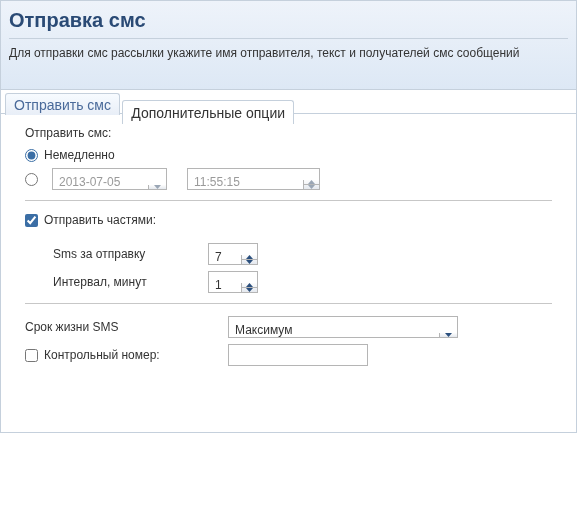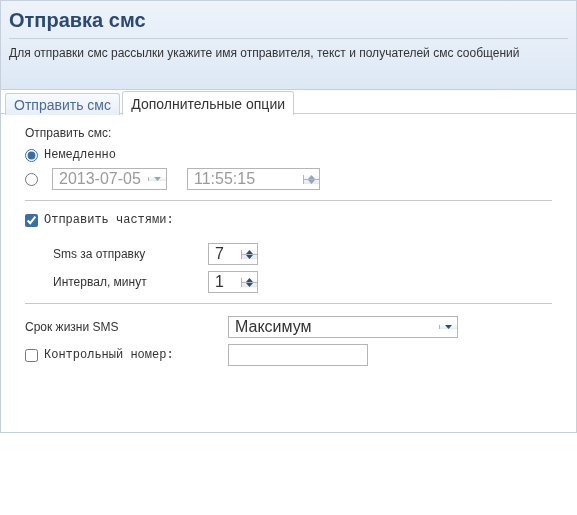--- a/index.html
+++ b/index.html
@@ -51,56 +51,56 @@
     color: #4a6a9a;
     position: relative;
     top: 2px;
     cursor: pointer;
     border-radius: 3px 3px 0 0;
     margin-right: -1px;
   }
   .tab.active {
     background: #fff;
     color: #333;
-    top: 1px;
+    top: 10px;
     height: 24px;
     line-height: 24px;
     z-index: 2;
   }
   .content {
     padding: 12px 24px 60px 24px;
   }
   .group-title { margin-bottom: 8px; }
   .row { display: flex; align-items: center; margin-bottom: 6px; }
   .hr {
     border: none;
     border-top: 1px solid #c7c7c7;
     margin: 10px 0 12px 0;
   }
-  label { cursor: pointer; font-family: Liberation Mono, monospace; }
+  label { cursor: pointer; }
   input[type=radio], input[type=checkbox] {
     margin: 0 6px 0 0;
     vertical-align: middle;
     accent-color: #3b6ea5;
   }
   .field-label {
     width: 155px;
     display: inline-block;
   }
   .field-label-2 {
     width: 203px;
     display: inline-block;
   }
   .date-box, .time-box, .num-box, .text-box, .select-box {
     border: 1px solid #b5b5b5;
     background: #fff;
     height: 22px;
     display: inline-flex;
-    align-items: center;
-    font-size: 16px;
+    align-items: flex-end;
+    font-size: 12px;
     color: #333;
   }
   .date-box.disabled, .time-box.disabled {
     color: #9a9a9a;
     background: #fff;
   }
   .date-box { width: 115px; margin-left: 8px; }
   .time-box { width: 133px; margin-left: 20px; }
   .val {
     flex: 1;

